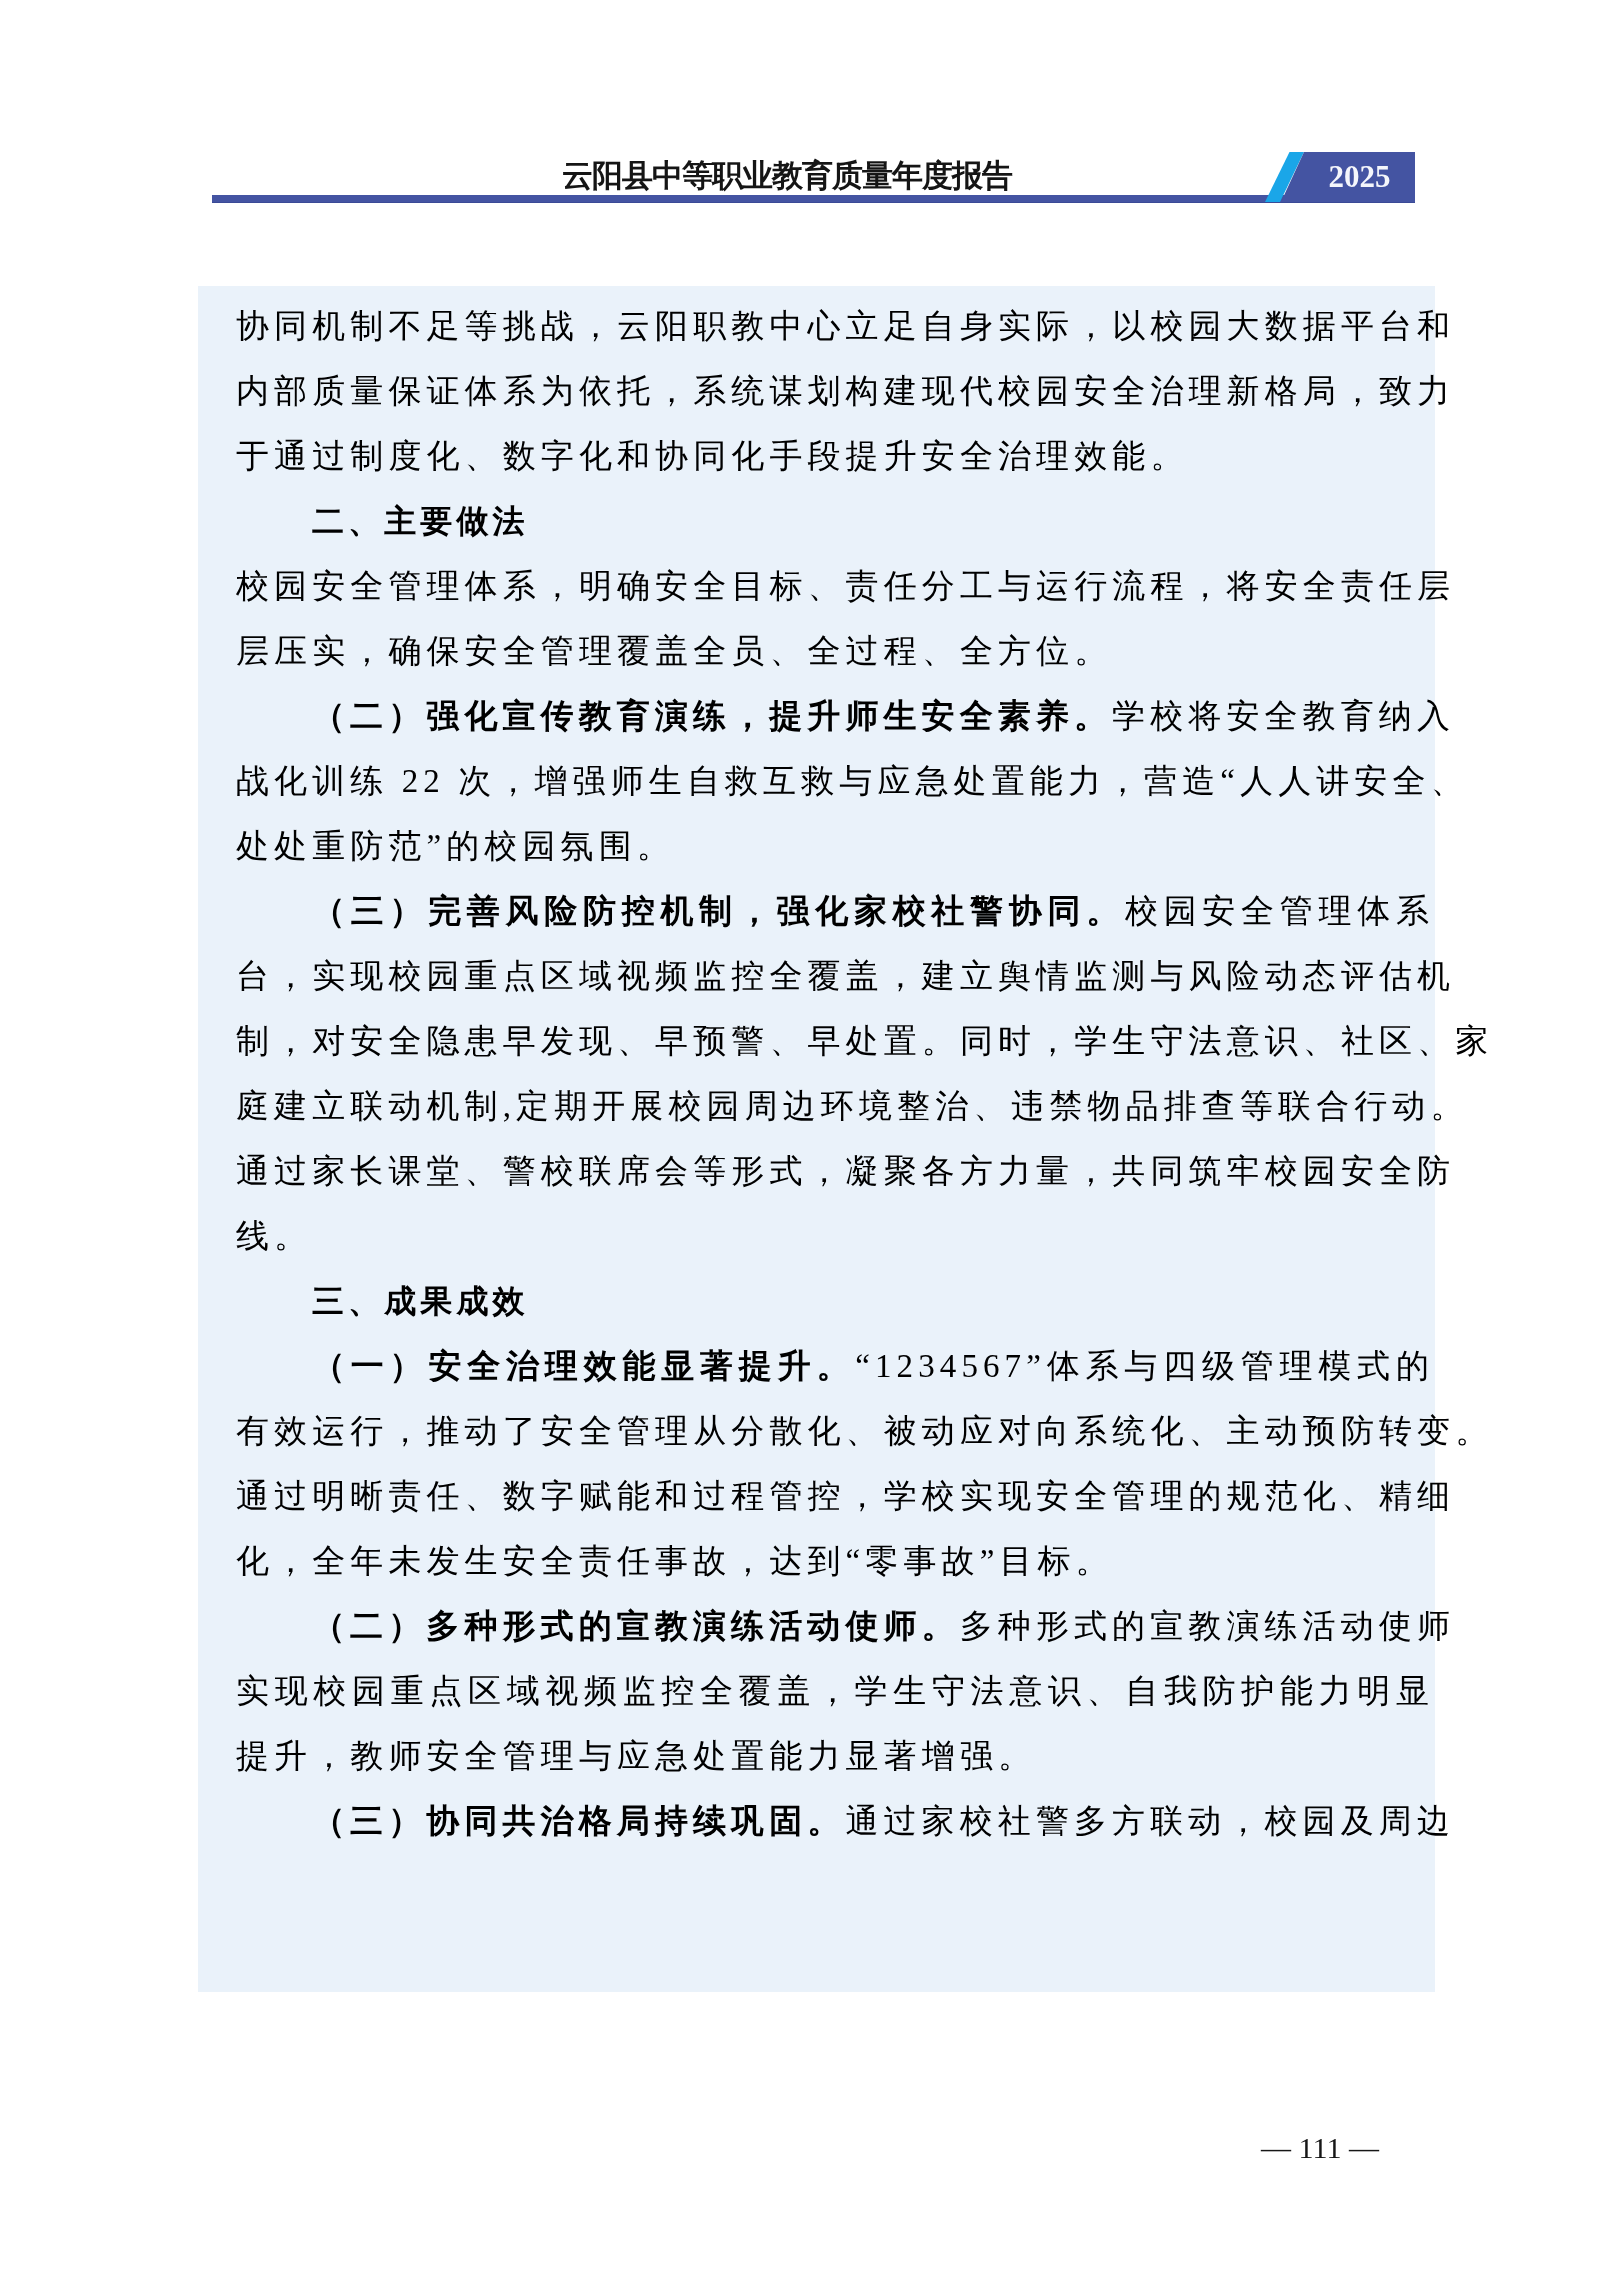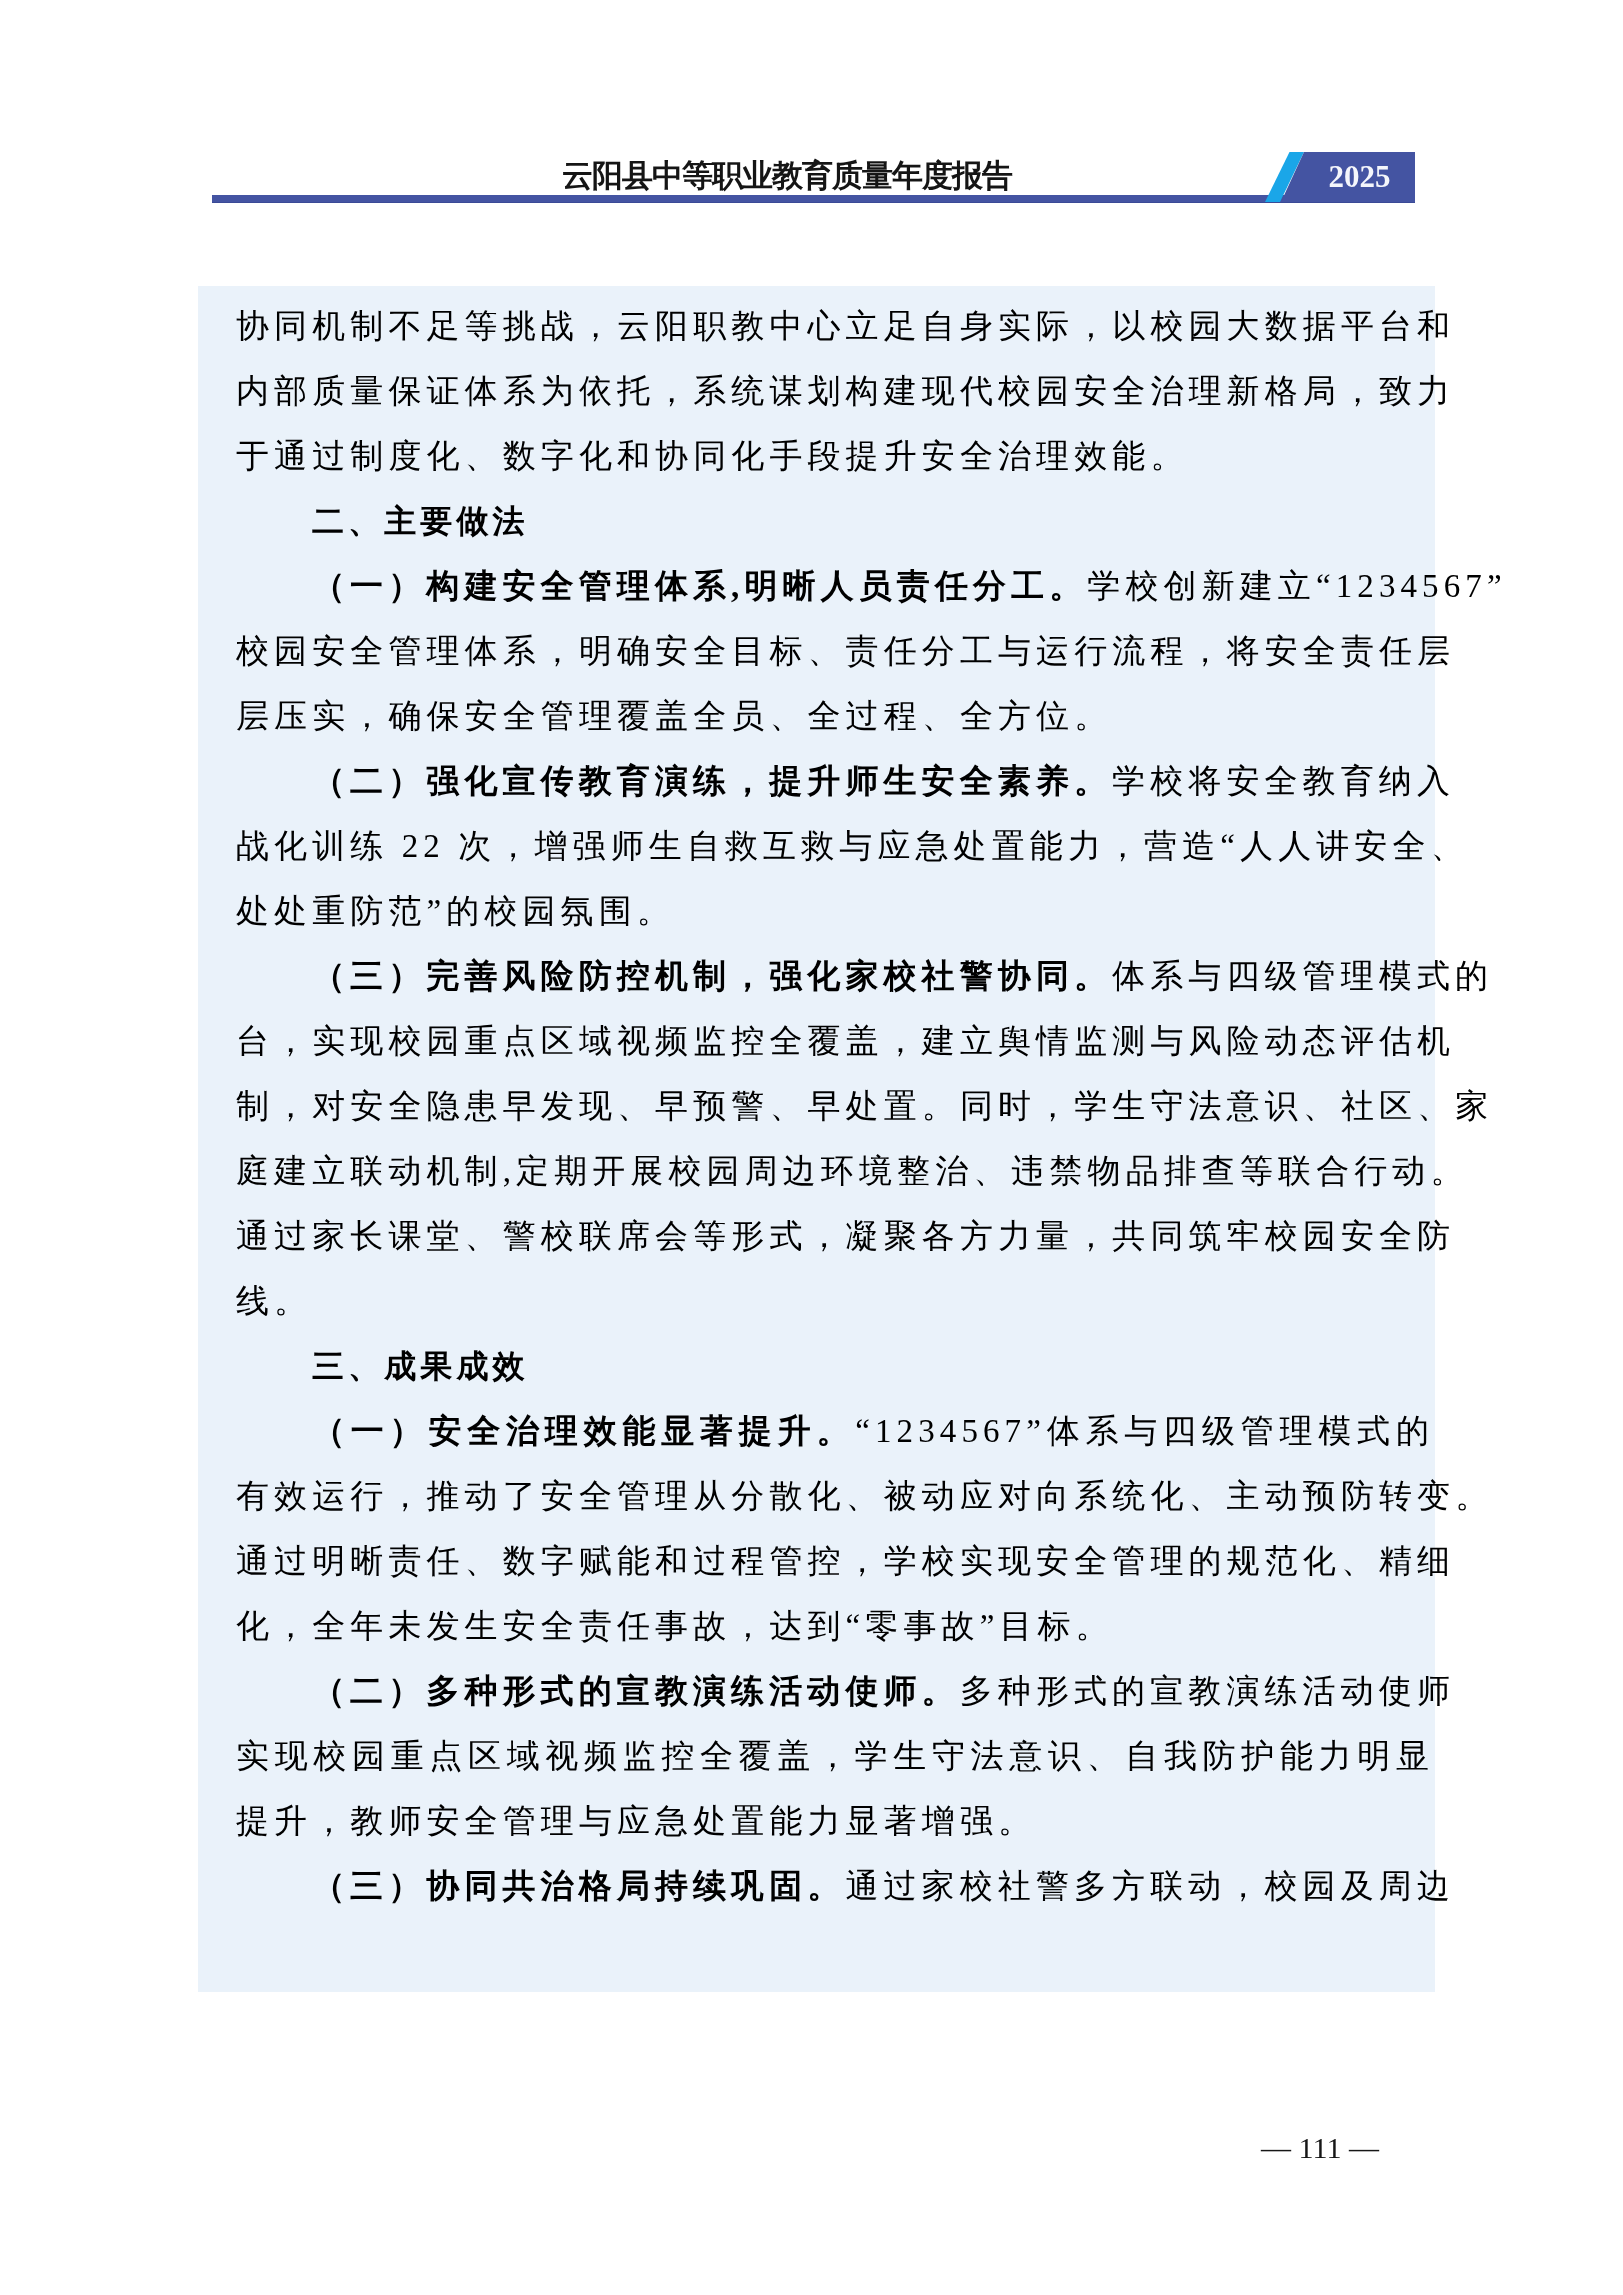--- a/index.html
+++ b/index.html
@@ -117,27 +117,26 @@
 <div class="year-badge"></div>
 <div class="year-badge-label">2025</div>
 
 <div class="content-panel"></div>
 
 <div class="lines">
   <div class="line full"><b></b><span>协同机制不足等挑战，云阳职教中心立足自身实际，以校园大数据平台和</span></div>
   <div class="line full"><b></b><span>内部质量保证体系为依托，系统谋划构建现代校园安全治理新格局，致力</span></div>
   <div class="line short"><b></b><span>于通过制度化、数字化和协同化手段提升安全治理效能。</span></div>
   <div class="line heading short indent"><span>二、主要做法</span></div>
-  <div class="line full indent"><b>（一）构建安全管理体系,明晰人员责任分工。</b><span>学校创新建立“1234567”</span></div>
   <div class="line full"><b></b><span>校园安全管理体系，明确安全目标、责任分工与运行流程，将安全责任层</span></div>
   <div class="line short"><b></b><span>层压实，确保安全管理覆盖全员、全过程、全方位。</span></div>
   <div class="line full indent"><b>（二）强化宣传教育演练，提升师生安全素养。</b><span>学校将安全教育纳入</span></div>
   <div class="line full"><b></b><span>战化训练 22 次，增强师生自救互救与应急处置能力，营造“人人讲安全、</span></div>
   <div class="line short"><b></b><span>处处重防范”的校园氛围。</span></div>
-  <div class="line full indent"><b>（三）完善风险防控机制，强化家校社警协同。</b><span>体系与四级管理模式的</span></div>
+  <div class="line full indent"><b>（三）完善风险防控机制，强化家校社警协同。</b><span>校园安全管理体系</span></div>
   <div class="line full"><b></b><span>台，实现校园重点区域视频监控全覆盖，建立舆情监测与风险动态评估机</span></div>
   <div class="line full"><b></b><span>制，对安全隐患早发现、早预警、早处置。同时，学生守法意识、社区、家</span></div>
   <div class="line full"><b></b><span>庭建立联动机制,定期开展校园周边环境整治、违禁物品排查等联合行动。</span></div>
   <div class="line full"><b></b><span>通过家长课堂、警校联席会等形式，凝聚各方力量，共同筑牢校园安全防</span></div>
   <div class="line short"><b></b><span>线。</span></div>
   <div class="line heading short indent"><span>三、成果成效</span></div>
   <div class="line full indent"><b>（一）安全治理效能显著提升。</b><span>“1234567”体系与四级管理模式的</span></div>
   <div class="line full"><b></b><span>有效运行，推动了安全管理从分散化、被动应对向系统化、主动预防转变。</span></div>
   <div class="line full"><b></b><span>通过明晰责任、数字赋能和过程管控，学校实现安全管理的规范化、精细</span></div>
   <div class="line short"><b></b><span>化，全年未发生安全责任事故，达到“零事故”目标。</span></div>

